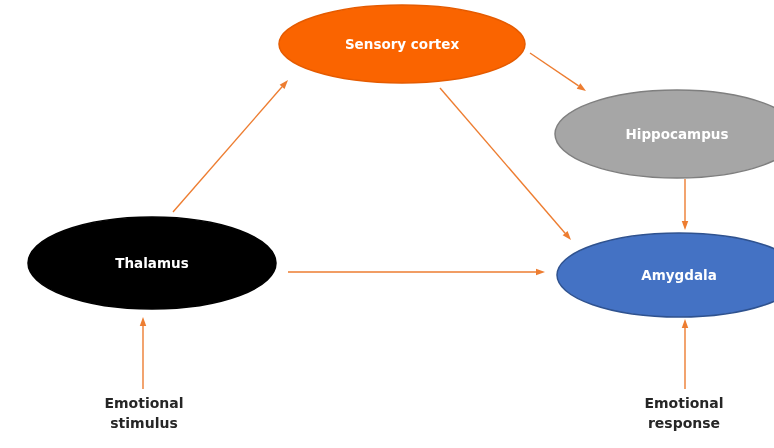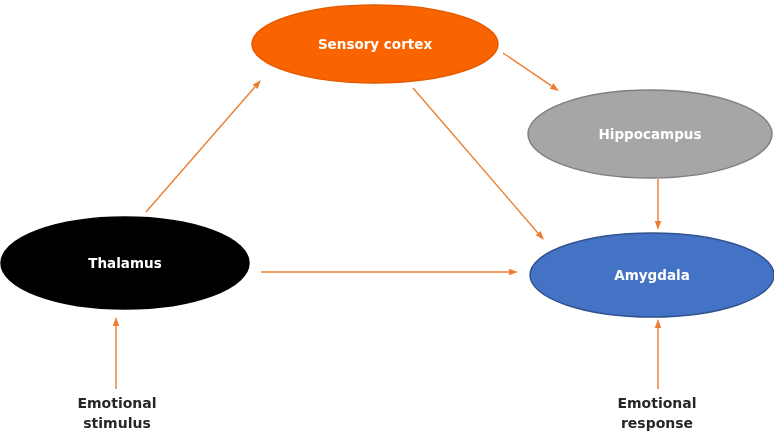--- a/index.html
+++ b/index.html
@@ -8,20 +8,21 @@
     background: #FFFFFF;
     width: 774px;
     height: 448px;
     overflow: hidden;
     font-family: "DejaVu Sans", sans-serif;
   }
   .diagram-wrap {
     position: relative;
     width: 666px;
     height: 448px;
+    padding-left: 27px;
   }
   svg { display: block; }
   .node-label {
     font-family: "DejaVu Sans", sans-serif;
     font-size: 13.5px;
     font-weight: bold;
     text-anchor: middle;
   }
   .free-label {
     font-family: "DejaVu Sans", sans-serif;

